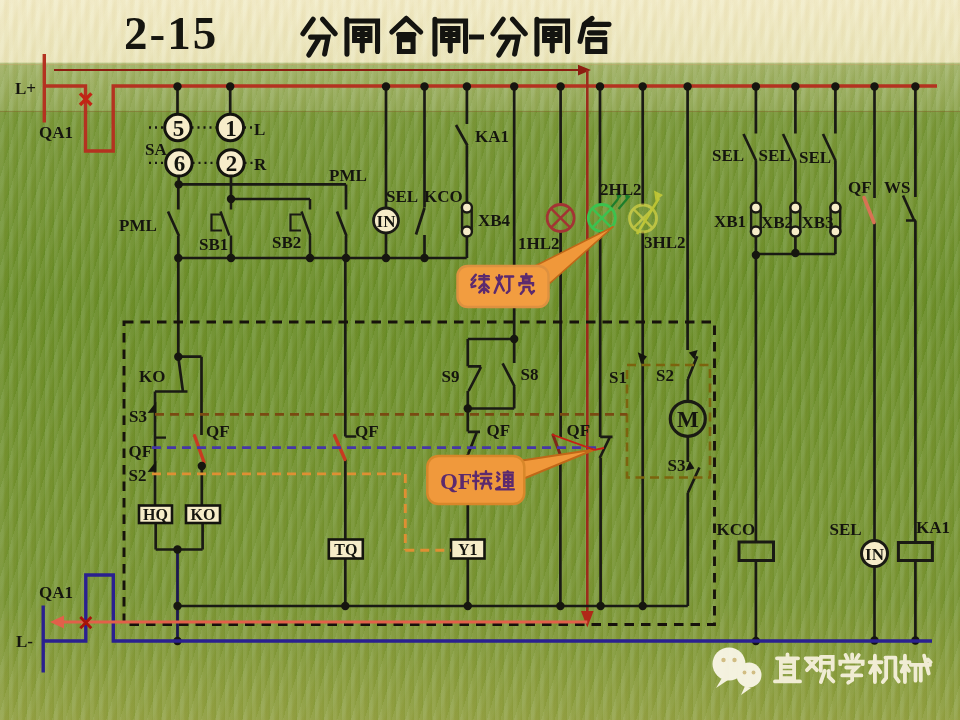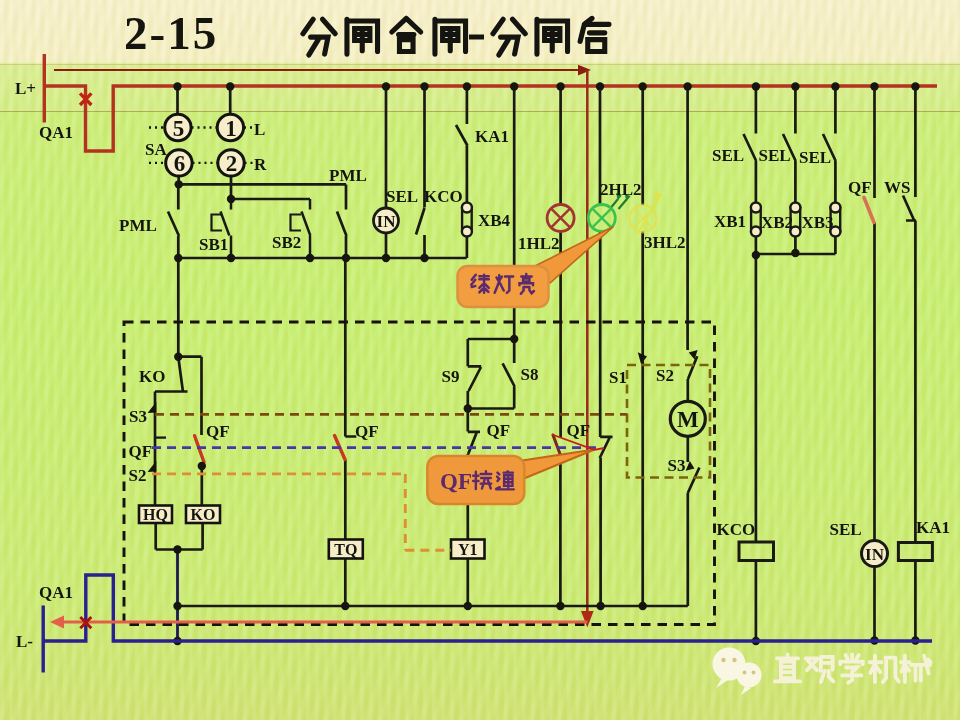--- a/index.html
+++ b/index.html
@@ -1,17 +1,17 @@
 <!DOCTYPE html>
 <html><head>
 <meta charset="utf-8">
 <style>
   html,body{margin:0;padding:0;}
   #page{position:relative;width:960px;height:720px;overflow:hidden;
-    background:#bef264;
+    background:#4d7c0f;
     font-family:"Liberation Serif", serif;text-align:right;}
   #bg1{position:absolute;left:0;top:0;width:960px;height:720px;
     background:
       linear-gradient(180deg, rgba(250,241,209,.95) 0px, rgba(250,240,205,.9) 62px, rgba(247,235,195,.45) 64px, rgba(245,232,188,.35) 110px, rgba(243,228,178,.2) 112px, rgba(240,222,162,.12) 300px, rgba(234,213,146,.22) 600px, rgba(229,204,126,.4) 720px);}
   #bg2{position:absolute;left:0;top:0;width:960px;height:720px;
     background:
       repeating-linear-gradient(90deg, rgba(255,253,242,.10) 0px, rgba(255,253,242,.10) 3px, rgba(210,182,112,.06) 5px, rgba(210,182,112,.06) 7px, rgba(255,253,242,.0) 9px),
       repeating-linear-gradient(107deg, rgba(255,252,240,.08) 0px, rgba(255,252,240,.08) 4px, rgba(208,178,108,.06) 7px, rgba(208,178,108,.06) 10px, rgba(255,252,240,.0) 13px);}
   #bg3{position:absolute;left:0;top:64px;width:960px;height:1px;background:rgba(200,170,110,.5);}
   #bg4{position:absolute;left:0;top:111px;width:960px;height:1px;background:rgba(130,95,40,.45);}

